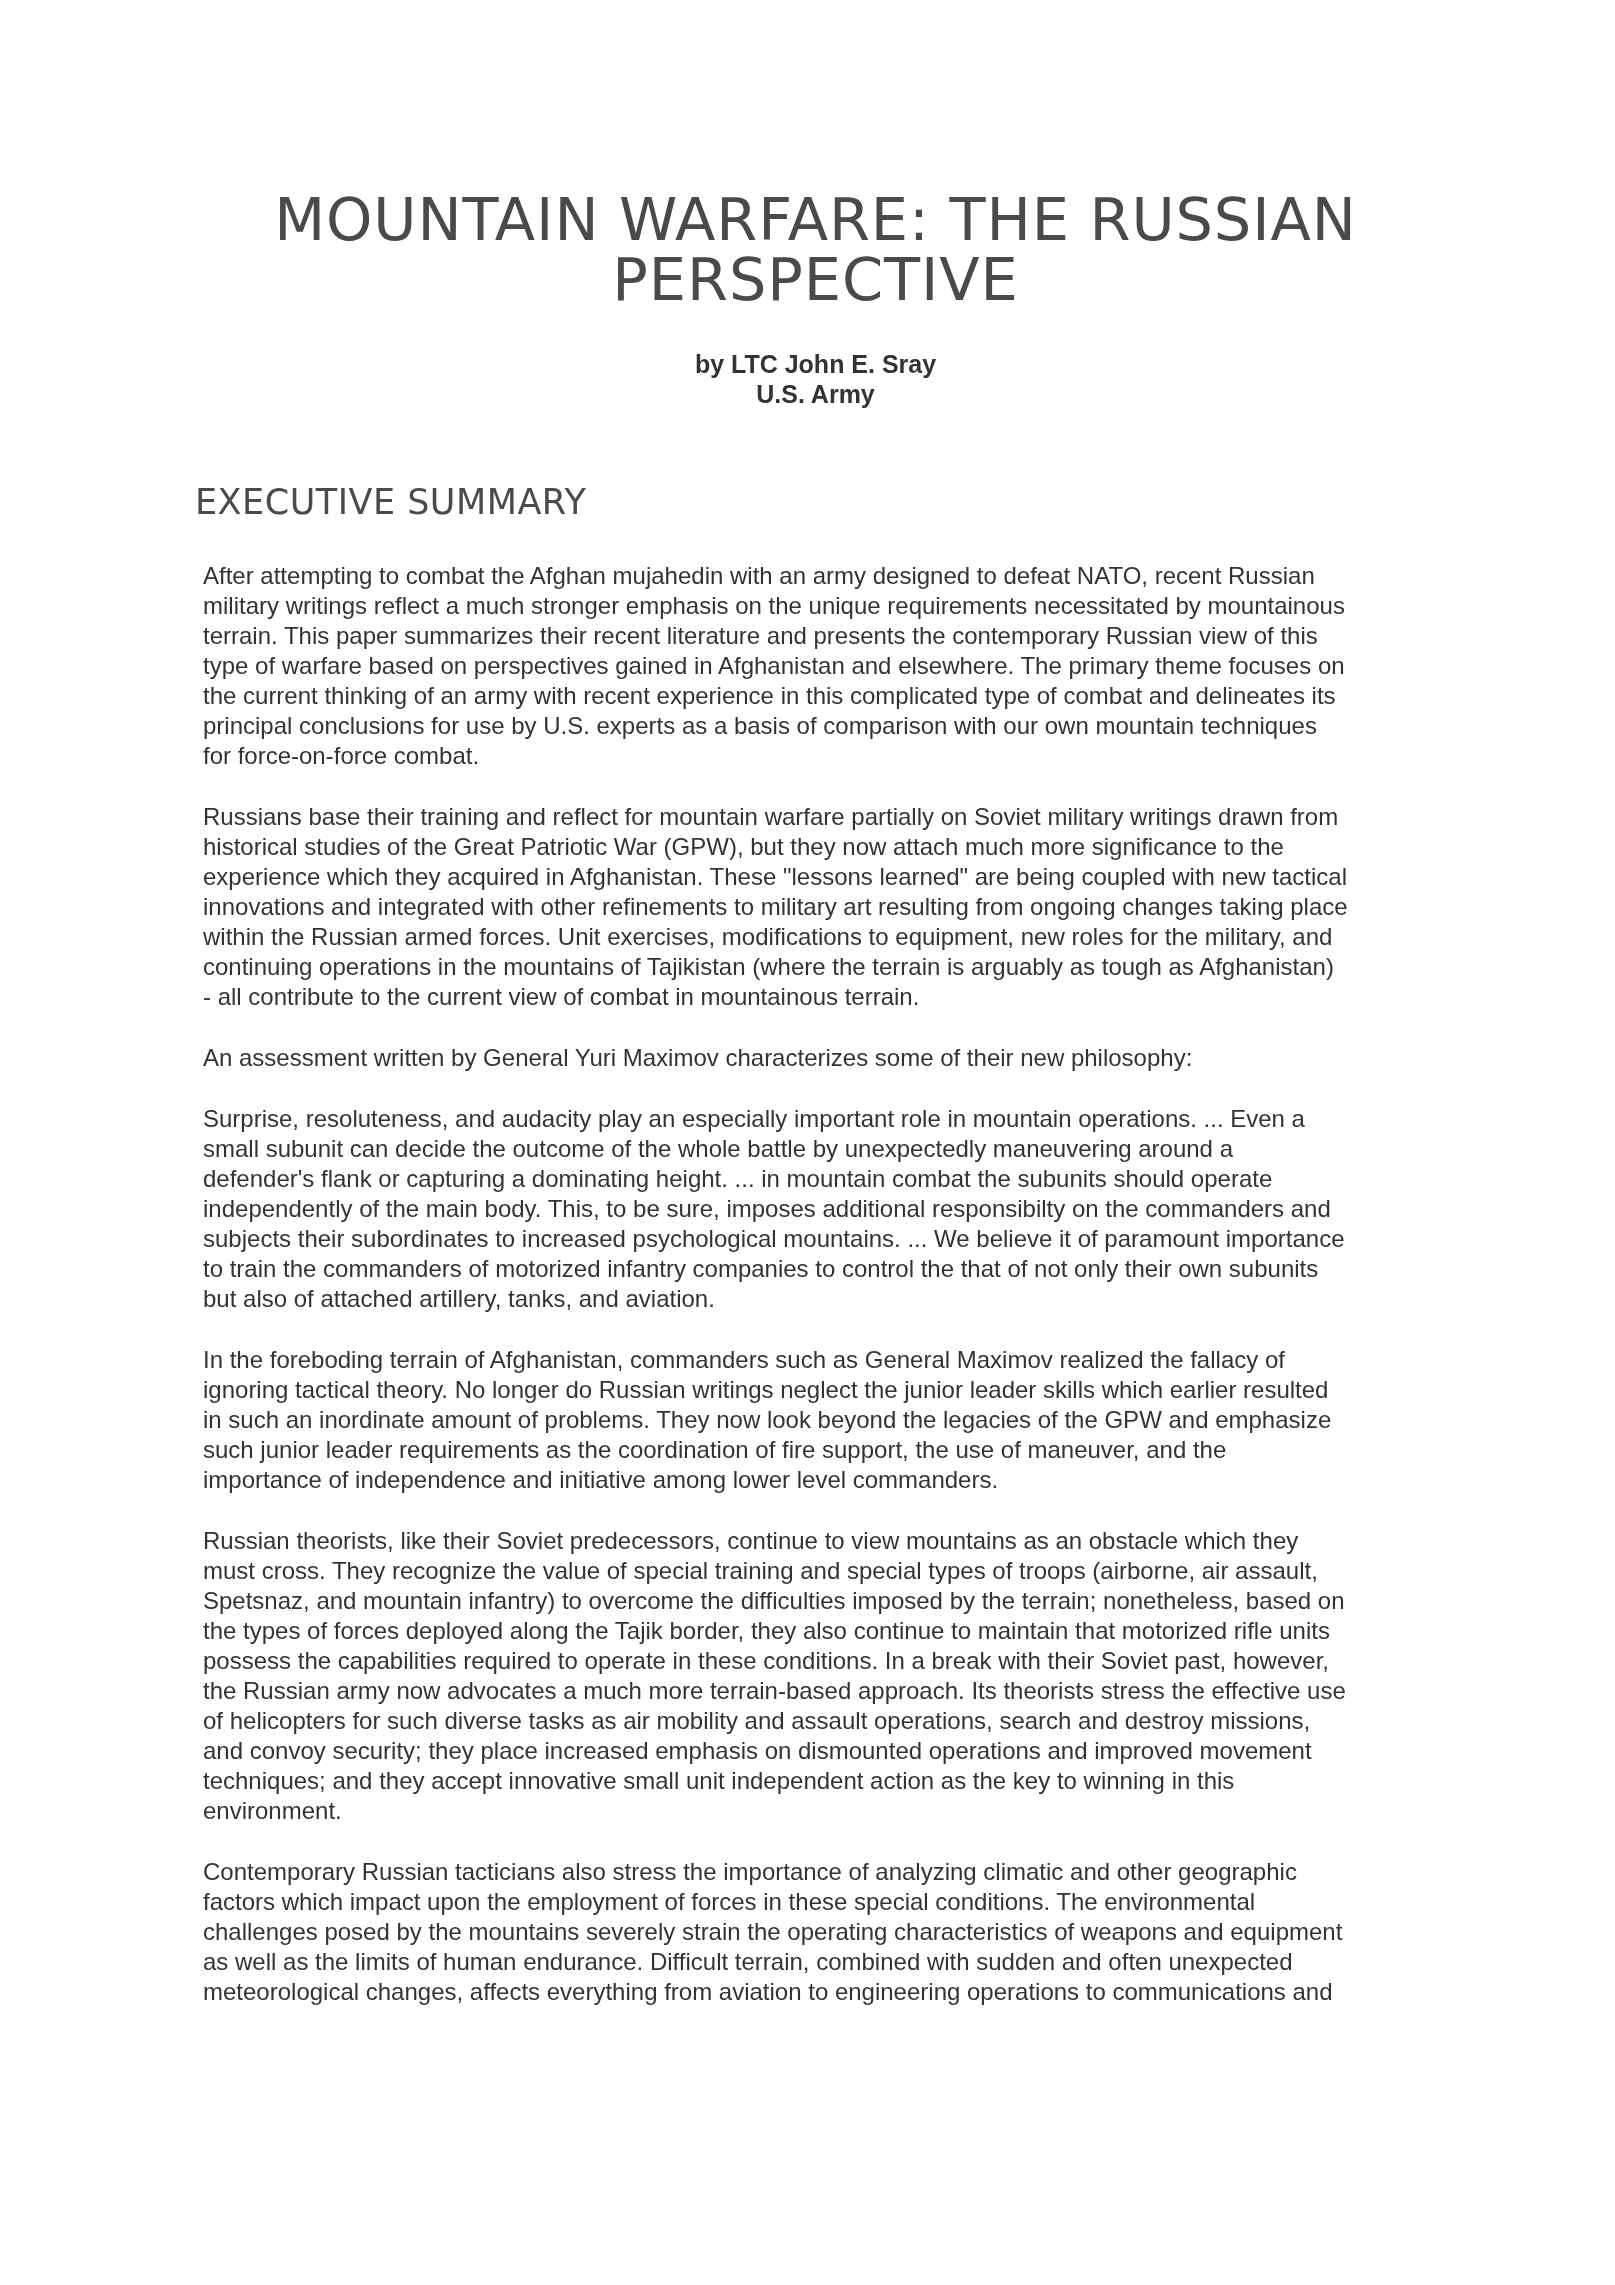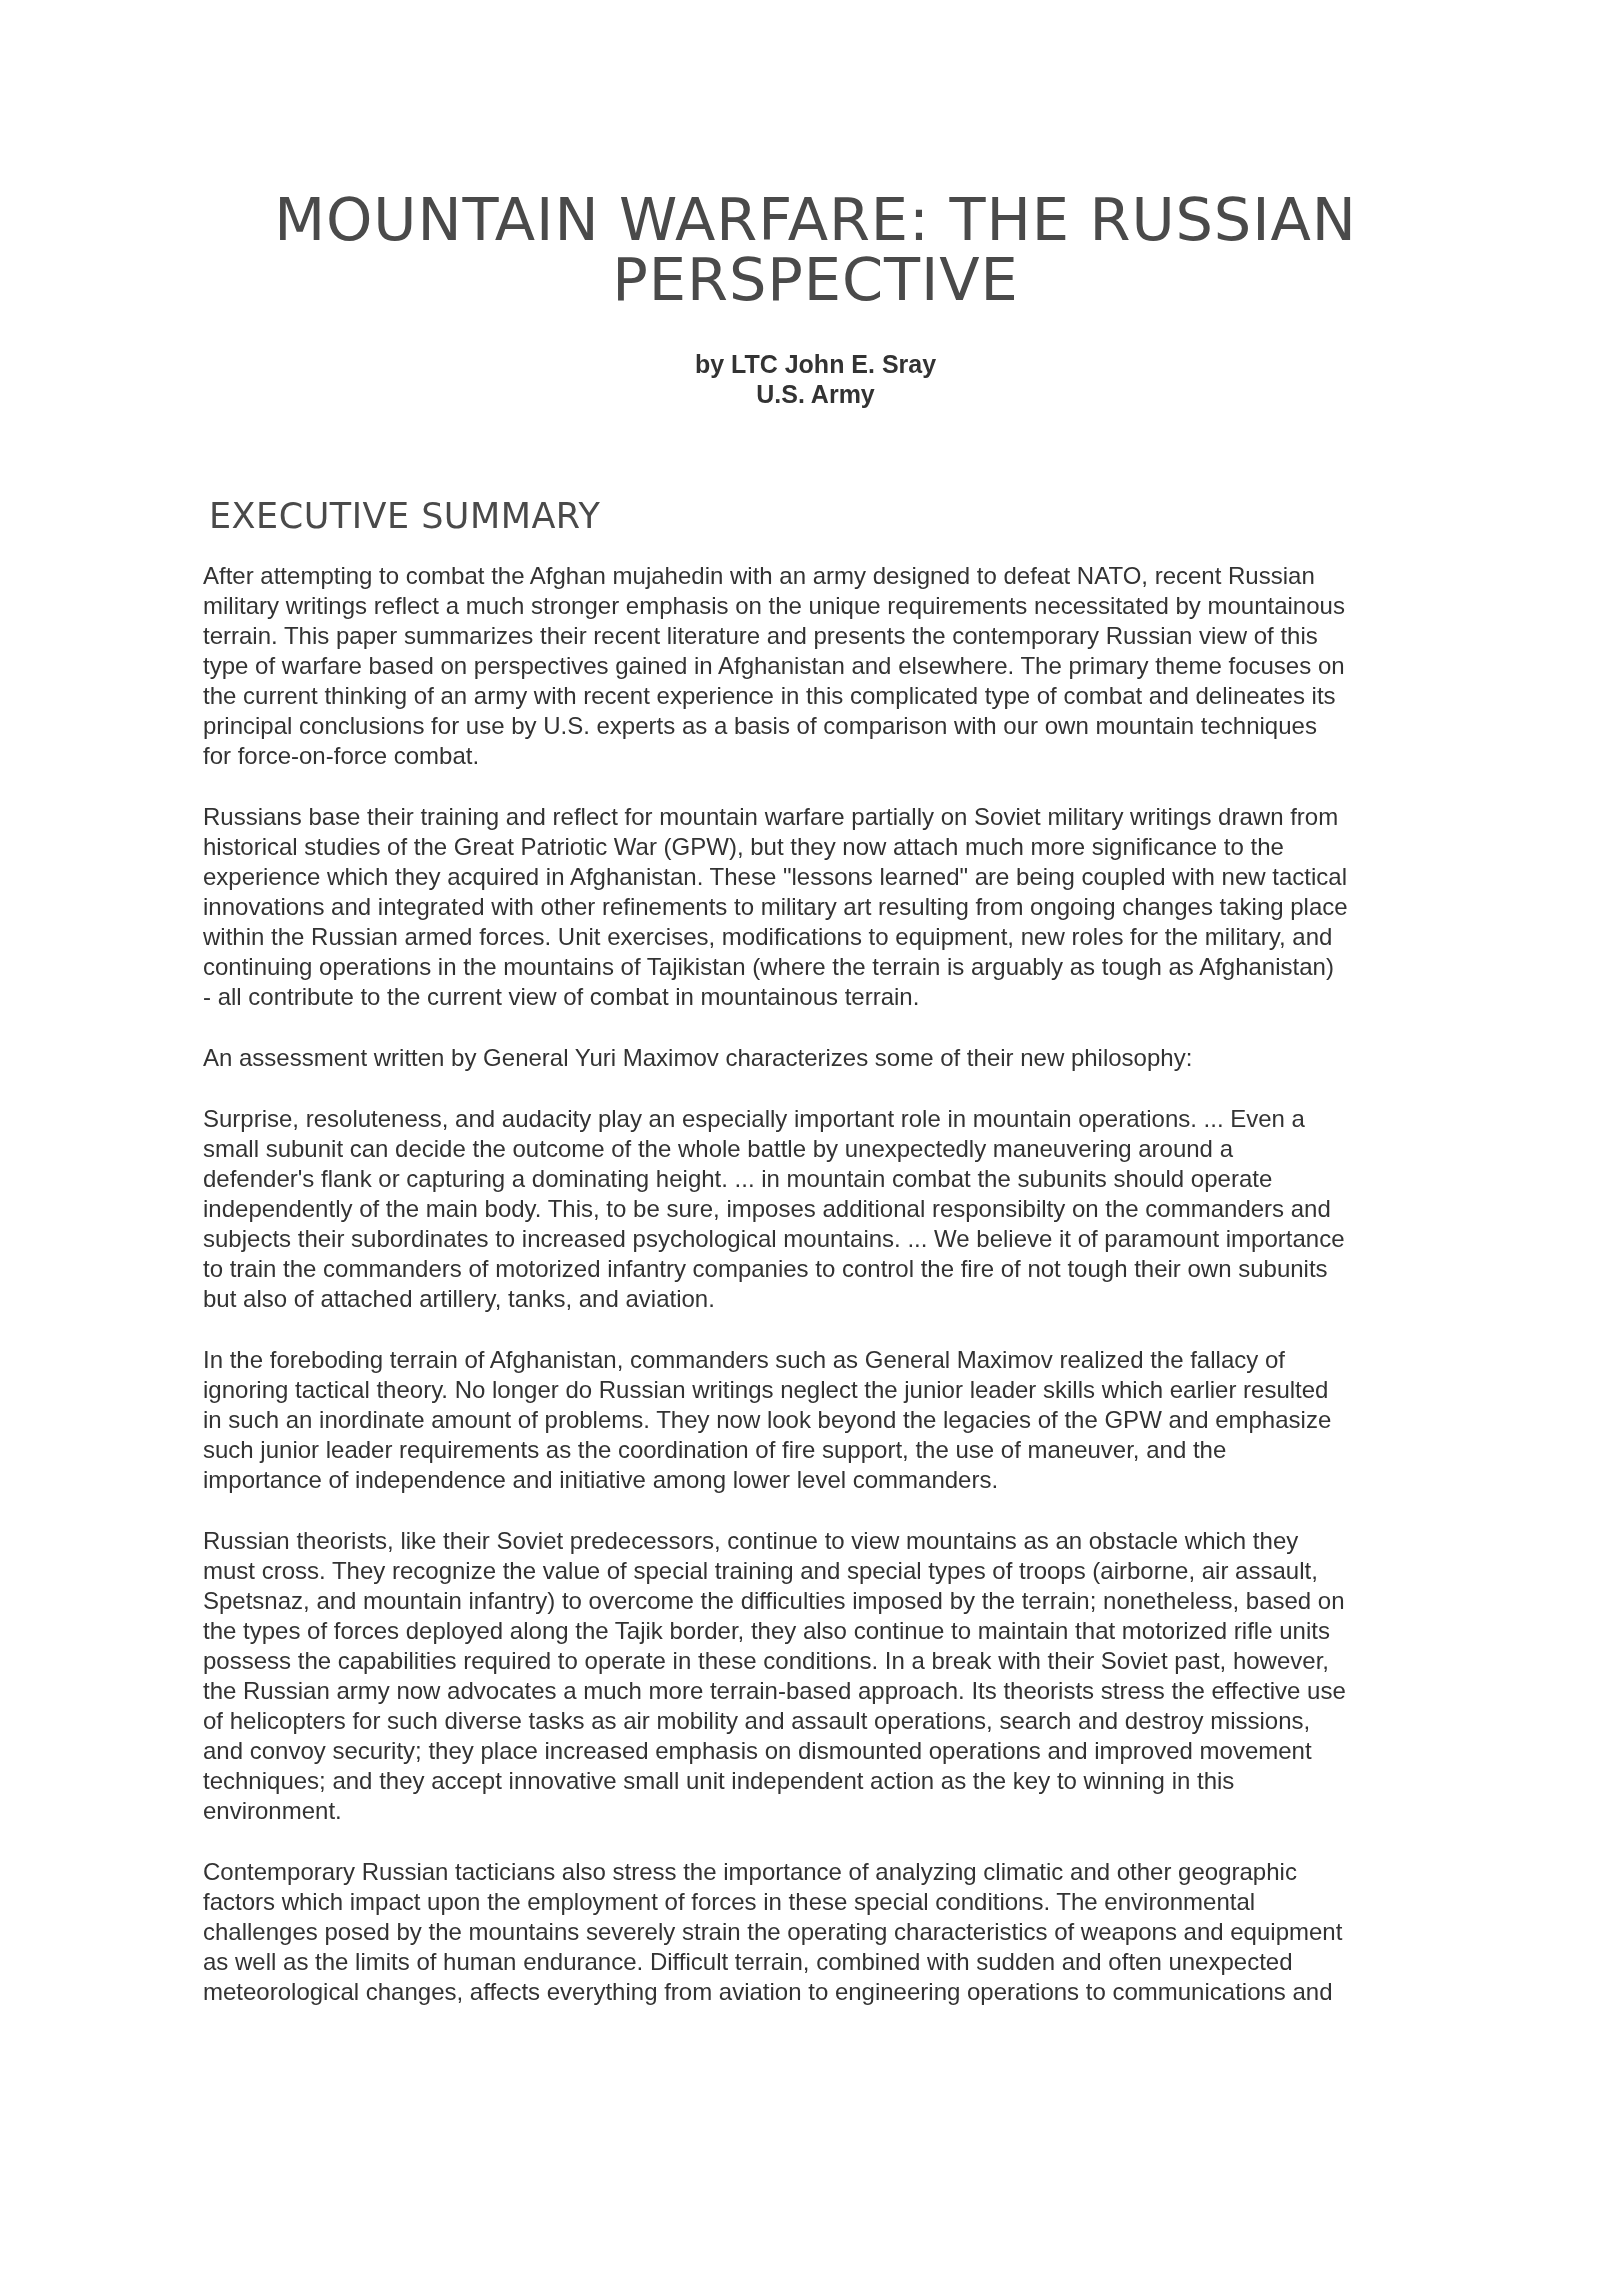--- a/index.html
+++ b/index.html
@@ -44,21 +44,21 @@
     font-weight: bold;
     font-size: 25px;
     line-height: 30px;
     color: #333333;
   }
   .byline div { display: block; }
   .section-heading {
     position: absolute;
     left: 0;
     top: 481px;
-    margin: 14px;
+    margin: 0;
     font-family: "DejaVu Sans", sans-serif;
     font-weight: normal;
     font-size: 35px;
     line-height: 43px;
     color: #4a4a4a;
     letter-spacing: 0.5px;
   }
   .body {
     position: absolute;
     left: 8px;
@@ -113,21 +113,21 @@
       </p>
       <p>
         <span class="ln">An assessment written by General Yuri Maximov characterizes some of their new philosophy:</span>
       </p>
       <p>
         <span class="ln">Surprise, resoluteness, and audacity play an especially important role in mountain operations. ... Even a</span>
         <span class="ln">small subunit can decide the outcome of the whole battle by unexpectedly maneuvering around a</span>
         <span class="ln">defender's flank or capturing a dominating height. ... in mountain combat the subunits should operate</span>
         <span class="ln">independently of the main body. This, to be sure, imposes additional responsibilty on the commanders and</span>
         <span class="ln">subjects their subordinates to increased psychological mountains. ... We believe it of paramount importance</span>
-        <span class="ln">to train the commanders of motorized infantry companies to control the fire of not tough their own subunits</span>
+        <span class="ln">to train the commanders of motorized infantry companies to control the that of not only their own subunits</span>
         <span class="ln">but also of attached artillery, tanks, and aviation.</span>
       </p>
       <p>
         <span class="ln">In the foreboding terrain of Afghanistan, commanders such as General Maximov realized the fallacy of</span>
         <span class="ln">ignoring tactical theory. No longer do Russian writings neglect the junior leader skills which earlier resulted</span>
         <span class="ln">in such an inordinate amount of problems. They now look beyond the legacies of the GPW and emphasize</span>
         <span class="ln">such junior leader requirements as the coordination of fire support, the use of maneuver, and the</span>
         <span class="ln">importance of independence and initiative among lower level commanders.</span>
       </p>
       <p>

